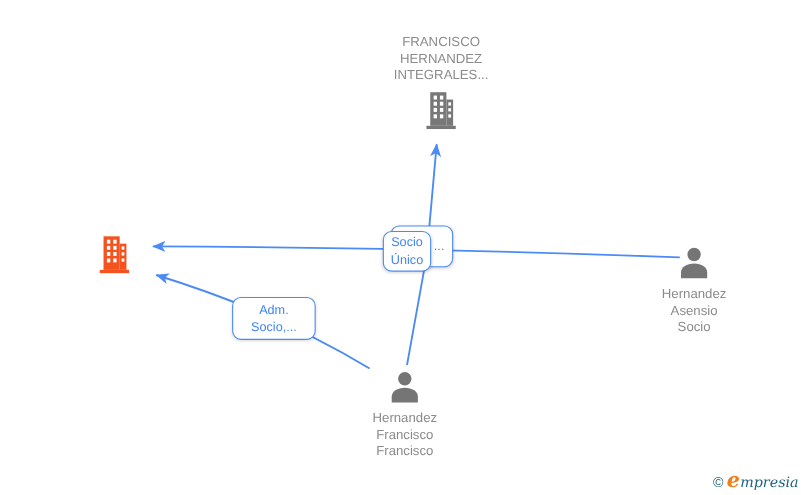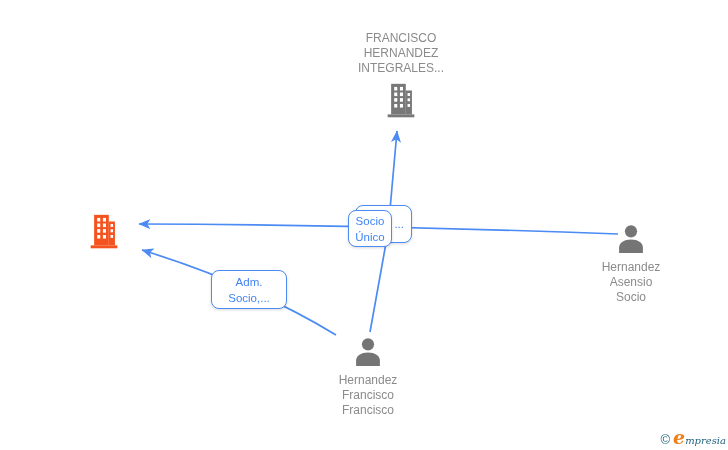--- a/index.html
+++ b/index.html
@@ -29,21 +29,21 @@
   }
   .edge-label span{display:block;}
   #box-truncated{left:355px;top:205px;width:57px;height:38px;align-items:flex-end;padding-right:7px;}
   #box-socio{left:348px;top:210px;width:44px;height:37px;}
   #box-adm{left:211px;top:270px;width:76px;height:39px;}
 
   #logo{position:absolute;right:2px;bottom:2px;display:flex;align-items:baseline;}
   #logo .copy{color:#23667f;font-size:13px;margin-right:3px;}
   #logo .brand{font-family:"DejaVu Serif",serif;font-style:italic;}
   #logo .brand-e{color:#ef7f1a;font-size:19px;font-weight:bold;}
-  #logo .brand-rest{color:#1e6080;font-size:10px;}
+  #logo .brand-rest{color:#1e6080;font-size:13px;}
 </style>
 </head>
 <body>
 
 <div id="canvas">
 
   <svg id="edges" viewBox="0 0 728 450">
     <defs>
       <marker id="arrow" viewBox="0 0 10 10" markerWidth="12" markerHeight="12" refX="9.5" refY="5" orient="auto" markerUnits="userSpaceOnUse">
         <path d="M0,0.8 L10,5 L0,9.2 L2.6,5 Z" fill="#4b8bf3"></path>

